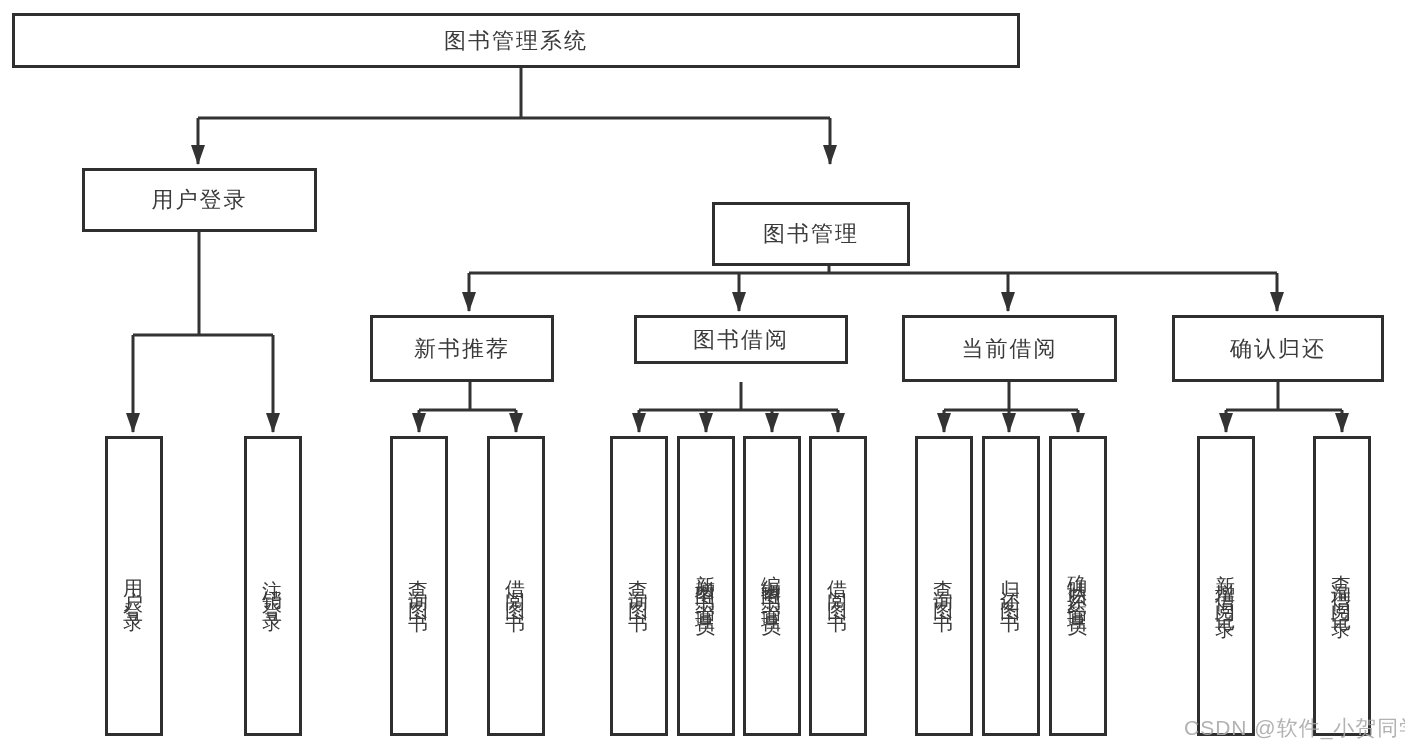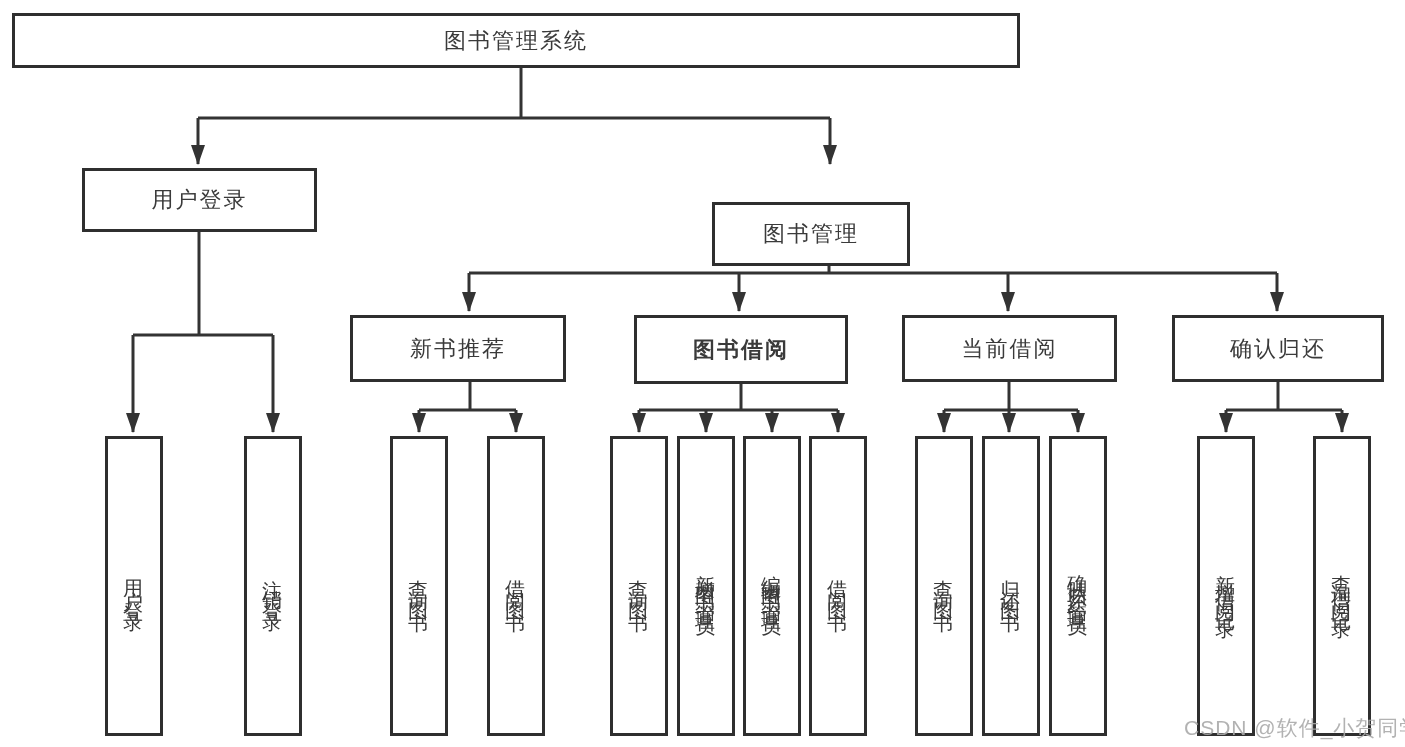--- a/index.html
+++ b/index.html
@@ -121,22 +121,22 @@
       <path d="M1226 410 V432" marker-end="url(#arrow)"></path>
       <path d="M1342 410 V432" marker-end="url(#arrow)"></path>
     </g>
   </svg>
 
   <div class="hbox" style="left:12px; top:13px; width:1008px; height:55px;">图书管理系统</div>
 
   <div class="hbox" style="left:82px; top:168px; width:235px; height:64px;">用户登录</div>
   <div class="hbox" style="left:712px; top:168px; width:198px; height:64px;margin-top:34px;">图书管理</div>
 
-  <div class="hbox" style="left:350px; top:315px; width:216px; height:67px;">新书推荐</div>
-  <div class="hbox" style="left:634px; top:315px; width:214px; height:69px;font-weight:bold;">图书借阅</div>
+  <div class="hbox" style="left:370px; top:315px; width:184px; height:67px;">新书推荐</div>
+  <div class="hbox" style="left:634px; top:315px; width:214px; height:49px;">图书借阅</div>
   <div class="hbox" style="left:902px; top:315px; width:215px; height:67px;">当前借阅</div>
   <div class="hbox" style="left:1172px; top:315px; width:212px; height:67px;">确认归还</div>
 
   <div class="vbox" style="left:105px;">用户登录</div>
   <div class="vbox" style="left:244px;">注销登录</div>
 
   <div class="vbox" style="left:390px;">查询图书</div>
   <div class="vbox" style="left:487px;">借阅图书</div>
 
   <div class="vbox" style="left:610px;">查询图书</div>

